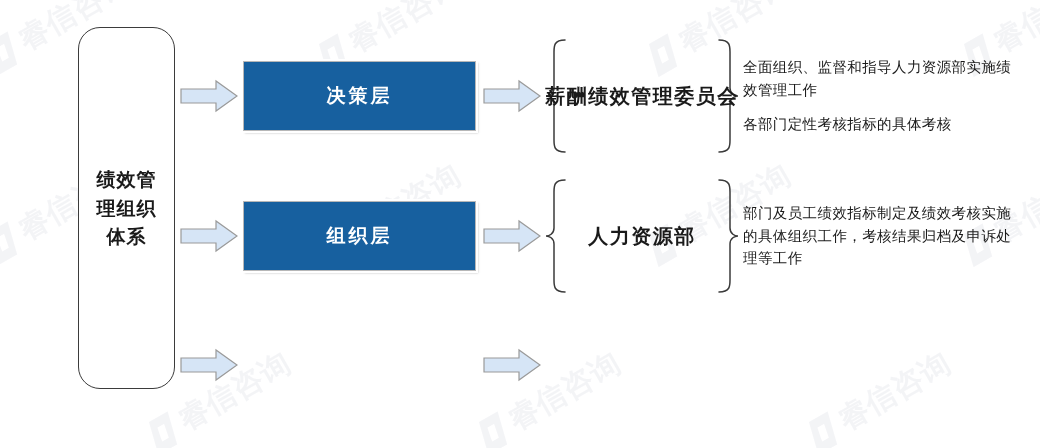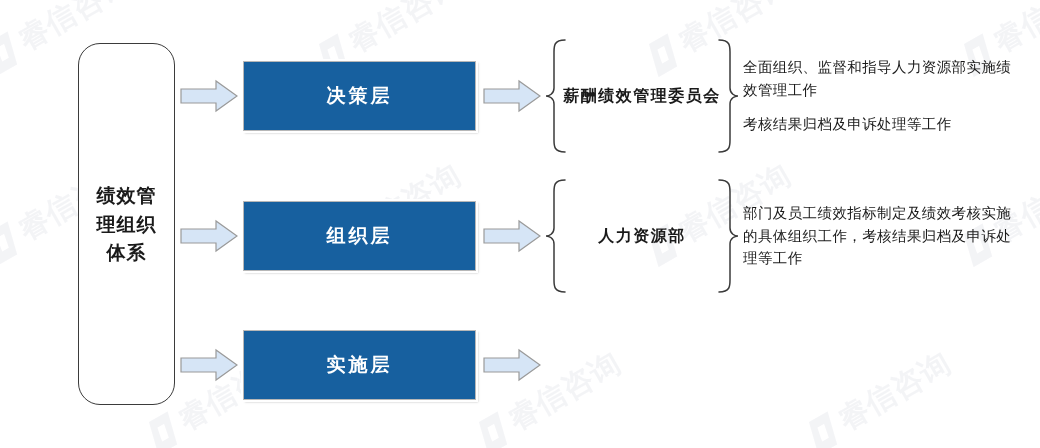--- a/index.html
+++ b/index.html
@@ -62,21 +62,21 @@
     font-size: 30px;
     font-weight: 700;
     color: #e9eaef;
     letter-spacing: 1px;
   }
 
   
   #root-box {
     position: absolute;
     left: 78px;
-    top: 43px;
+    top: 27px;
     width: 97px;
     height: 362px;
     border: 1.4px solid #3b3b3b;
     border-radius: 22px;
     background: #ffffff;
     display: flex;
     align-items: center;
     justify-content: center;
     box-sizing: border-box;
     z-index: 10;
@@ -158,21 +158,21 @@
     right: 30px;
     top: 0;
     height: 100%;
     display: flex;
     flex-direction: column;
     align-items: center;
     justify-content: center;
     gap: 26px;
   }
   .brace-name {
-    font-size: 16px;
+    font-size: 20px;
     font-weight: 700;
     color: #1a1a1a;
     letter-spacing: 1.5px;
     white-space: nowrap;
     font-family: "DejaVu Serif", serif;
   }
 
   
   .desc-col {
     position: absolute;
@@ -277,21 +277,21 @@
         <path d="M 22 4 C 11 4 11 10 11 16 L 11 52 C 11 58 6 60 3 60 C 6 60 11 62 11 68 L 11 104 C 11 110 11 116 22 116" fill="none" stroke="#3b3b3b" stroke-width="1.5" stroke-linecap="round"></path>
         <path d="M 176 4 C 187 4 187 10 187 16 L 187 52 C 187 58 192 60 195 60 C 192 60 187 62 187 68 L 187 104 C 187 110 187 116 176 116" fill="none" stroke="#3b3b3b" stroke-width="1.5" stroke-linecap="round"></path>
       </svg>
       <div class="brace-names">
         <div class="brace-name">薪酬绩效管理委员会</div>
       </div>
     </div>
 
     <div class="desc-col">
       <div class="desc-line">全面组织、监督和指导人力资源部实施绩效管理工作</div>
-      <div class="desc-line">考核结果归档及申诉处理等工作</div>
+      <div class="desc-line">各部门定性考核指标的具体考核</div>
     </div>
   </div>
 
   <div class="row" id="row-1">
     <div class="arrow-inner arrow-1">
       <svg class="arrow-svg" width="58" height="34" viewBox="0 0 58 34">
         <polygon points="1,10 36,10 36,2 57,17 36,32 36,24 1,24" fill="#d6e5f6" stroke="#9a9a9a" stroke-width="1.2"></polygon>
       </svg>
     </div>
 
@@ -320,23 +320,20 @@
     </div>
   </div>
 
   <div class="row" id="row-2">
     <div class="arrow-inner arrow-1">
       <svg class="arrow-svg" width="58" height="34" viewBox="0 0 58 34">
         <polygon points="1,10 36,10 36,2 57,17 36,32 36,24 1,24" fill="#d6e5f6" stroke="#9a9a9a" stroke-width="1.2"></polygon>
       </svg>
     </div>
 
-    <div class="blue-box">
-      <span class="blue-label">实施层</span>
-    </div>
 
     <div class="arrow-inner arrow-2">
       <svg class="arrow-svg" width="58" height="34" viewBox="0 0 58 34">
         <polygon points="1,10 36,10 36,2 57,17 36,32 36,24 1,24" fill="#d6e5f6" stroke="#9a9a9a" stroke-width="1.2"></polygon>
       </svg>
     </div>
 
 
     <div class="desc-col">
     </div>

